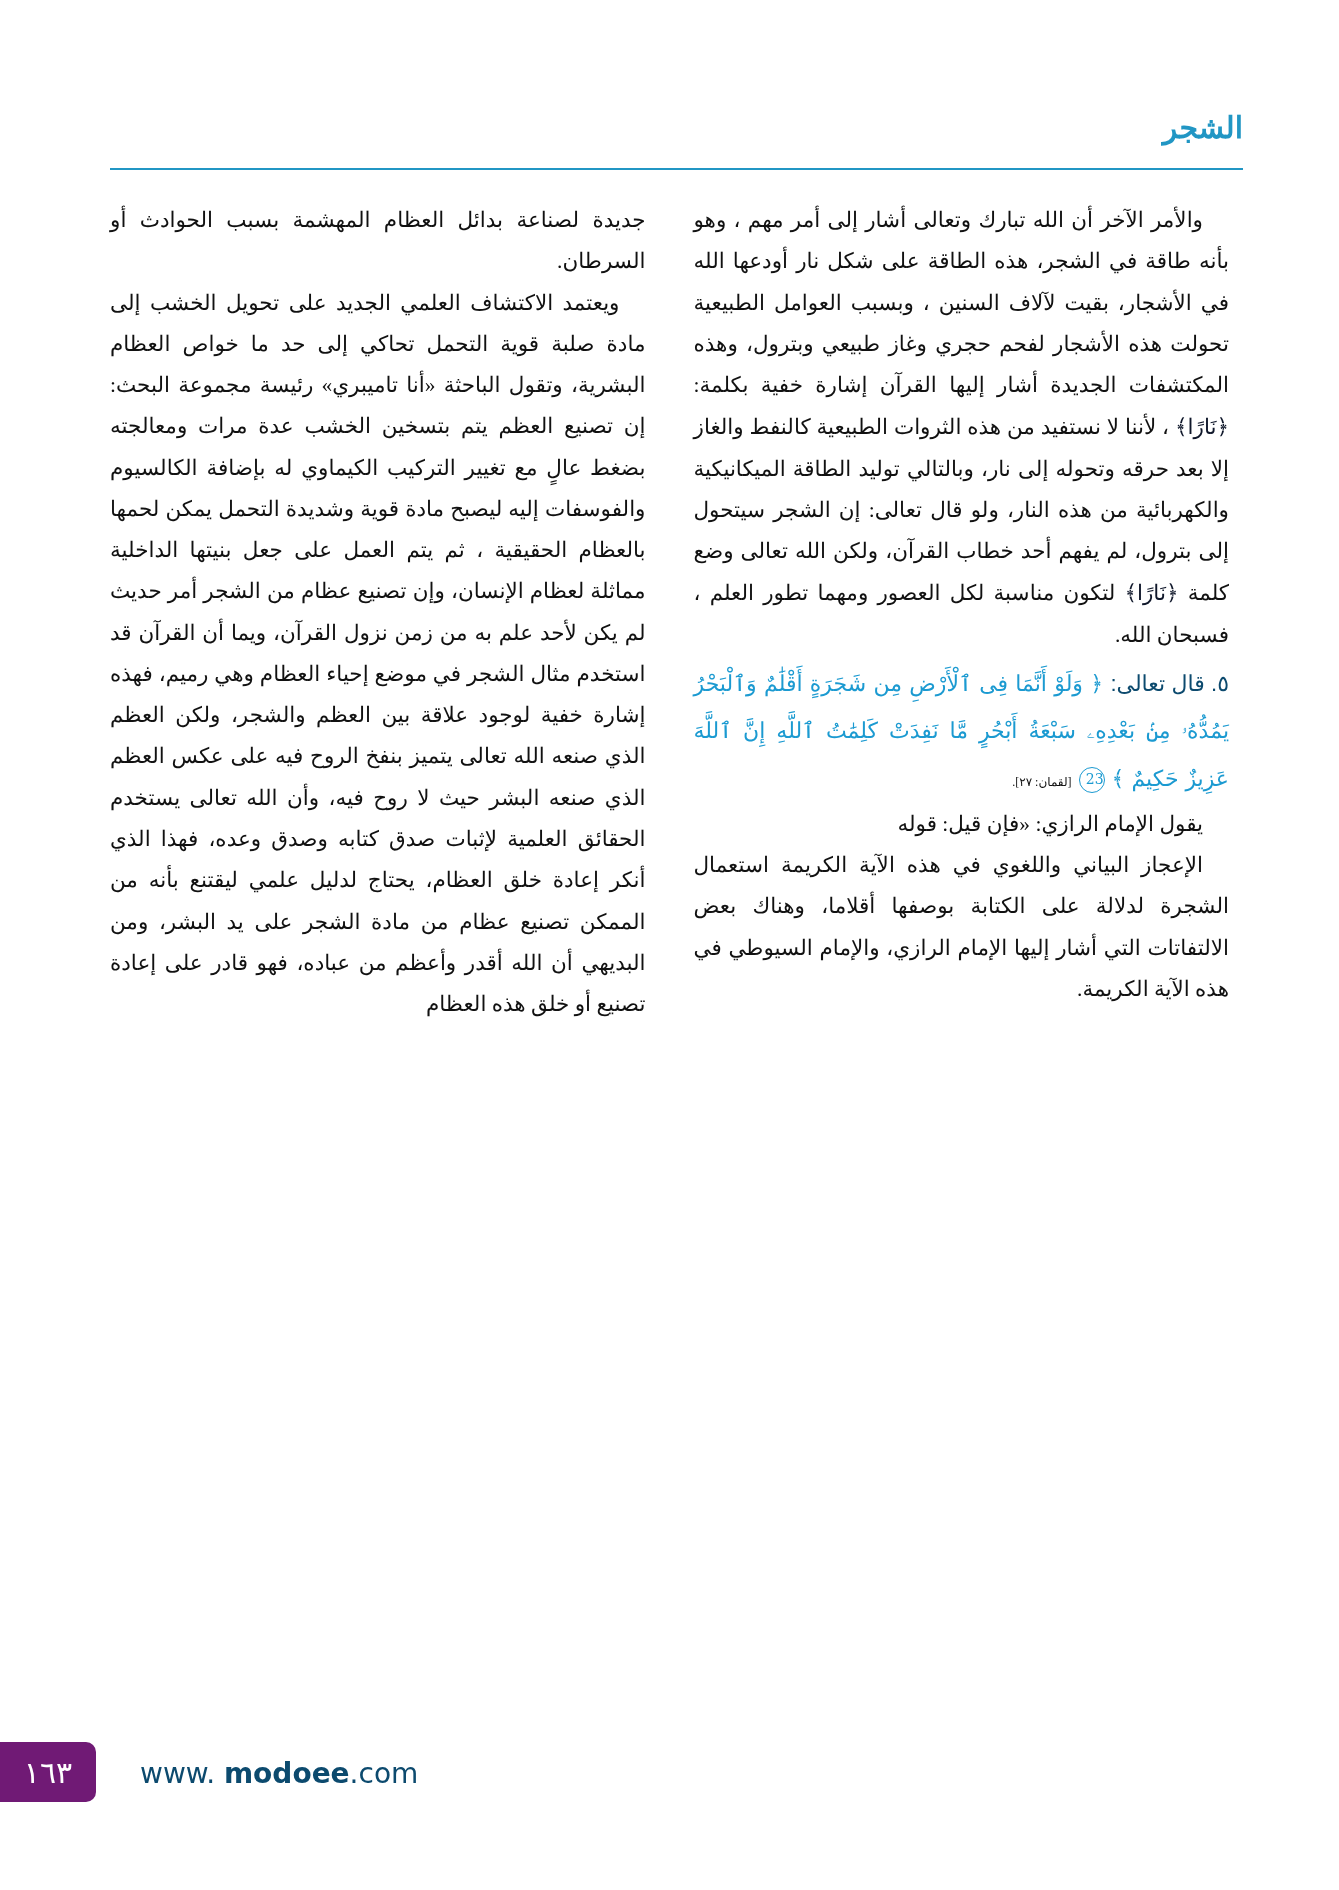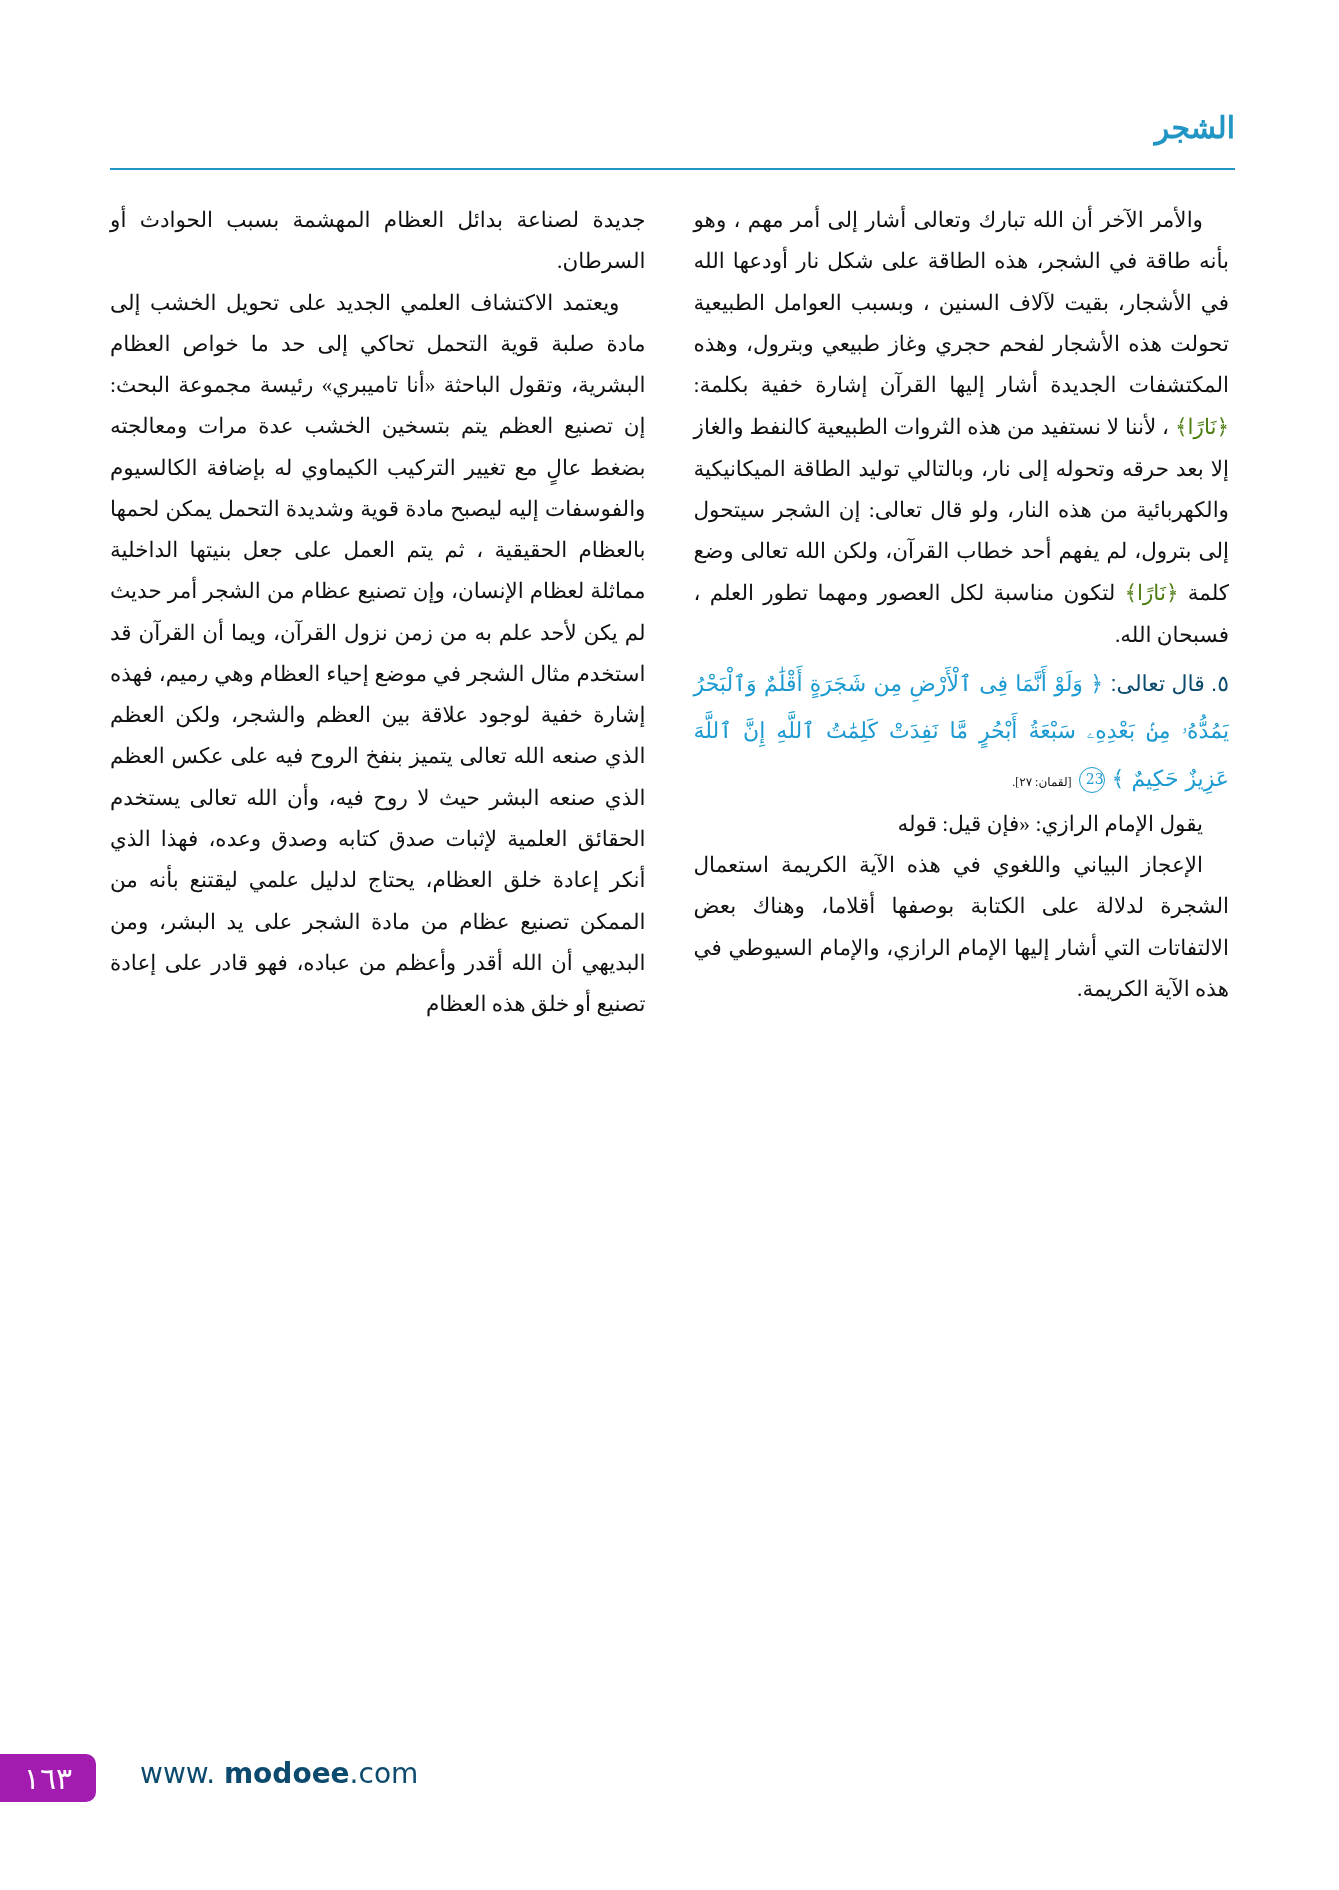--- a/index.html
+++ b/index.html
@@ -14,21 +14,21 @@
     background: #ffffff;
     font-family: "Liberation Serif", "DejaVu Serif", serif;
     overflow: hidden;
     box-sizing: border-box;
   }
 
   
   .header {
     position: absolute;
     top: 110px;
-    right: 104px;
+    right: 96px;
     left: 110px;
     height: 60px;
   }
   .header-rule {
     position: absolute;
     top: 58px;
     right: 0;
     left: 0;
     height: 2px;
     background: #2196c4;
@@ -88,21 +88,21 @@
   }
   .verse-ref {
     color: #111111;
     font-size: 12px;
     font-family: "Liberation Serif", serif;
   }
   .verse-text {
     color: #1b9ad1;
   }
   .inline-word {
-    color: #4d7c0f;
+    color: #0f172a;
     font-family: "DejaVu Serif", serif;
     white-space: nowrap;
   }
   .ayah-num {
     display: inline-block;
     border: 1.5px solid #1b9ad1;
     border-radius: 50%;
     width: 24px;
     height: 24px;
     line-height: 22px;
@@ -118,22 +118,22 @@
     left: 0;
     right: 0;
     bottom: 88px;
     height: 64px;
   }
   .page-number-box {
     position: absolute;
     left: 0;
     bottom: 0;
     width: 96px;
-    height: 48px;
-    background: #a21caf;
+    height: 60px;
+    background: #701a75;
     border-radius: 0 10px 10px 0;
     color: #ffffff;
     font-size: 30px;
     font-family: "DejaVu Serif", serif;
     display: flex;
     align-items: center;
     justify-content: center;
     letter-spacing: 1px;
   }
   .site-url {

